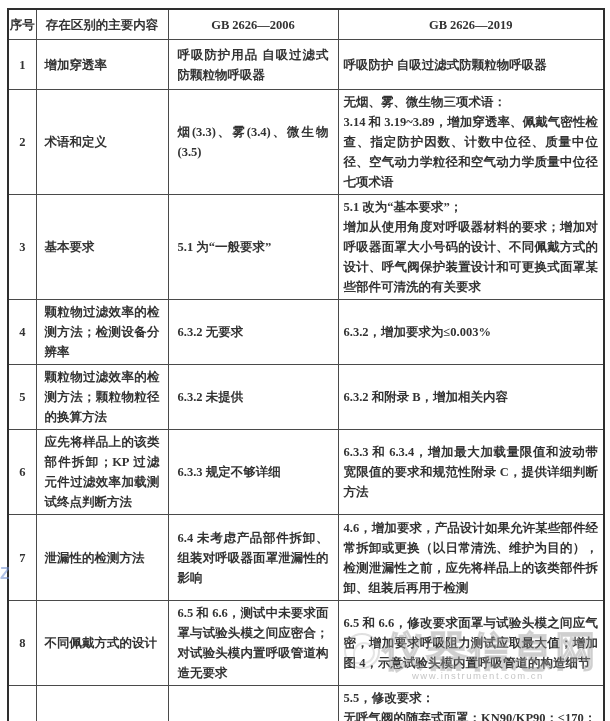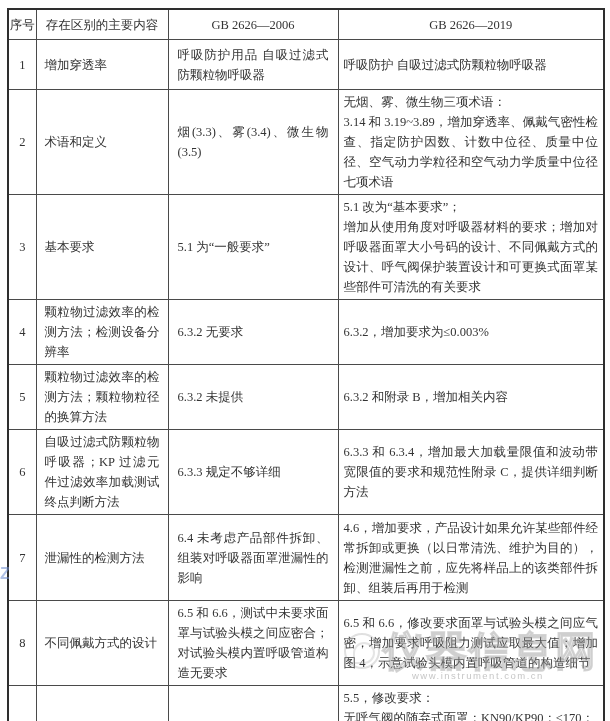--- a/index.html
+++ b/index.html
@@ -23,21 +23,21 @@
   col.c1 { width: 28px; }
   col.c2 { width: 132px; }
   col.c3 { width: 170px; }
   col.c4 { width: 266px; }
 
   th, td {
     border: 1px solid #4a4a4a;
     font-size: 12.5px;
     line-height: 20px;
     vertical-align: middle;
-    font-weight: normal;
+    font-weight: bold;
     padding: 0;
   }
   th { text-align: center; height: 29px; }
 
   td.c-no { text-align: center; }
   td.c-content { padding: 2px 8px; text-align: justify; text-justify: inter-character; }
   td.c-2006   { padding: 2px 9px; text-align: justify; text-justify: inter-character; margin-top: 36px; }
   td.c-2019   { padding: 2px 5px; text-align: justify; text-justify: inter-character; }
   .pre { white-space: pre-line; }
 
@@ -155,21 +155,21 @@
         <td class="c-2019 pre">6.3.2，增加要求为≤0.003%</td>
       </tr>
       <tr>
         <td class="c-no">5</td>
         <td class="c-content pre">颗粒物过滤效率的检测方法；颗粒物粒径的换算方法</td>
         <td class="c-2006 pre">6.3.2 未提供</td>
         <td class="c-2019 pre">6.3.2 和附录 B，增加相关内容</td>
       </tr>
       <tr>
         <td class="c-no">6</td>
-        <td class="c-content pre">自吸过滤式防颗粒物呼吸器；KP 过滤元件过滤效率加载测试终点判断方法</td>
+        <td class="c-content pre">应先将样品上的该类部件拆卸；KP 过滤元件过滤效率加载测试终点判断方法</td>
         <td class="c-2006 pre">6.3.3 规定不够详细</td>
         <td class="c-2019 pre">6.3.3 和 6.3.4，增加最大加载量限值和波动带宽限值的要求和规范性附录 C，提供详细判断方法</td>
       </tr>
       <tr>
         <td class="c-no">7</td>
         <td class="c-content pre">泄漏性的检测方法</td>
         <td class="c-2006 pre">6.4 未考虑产品部件拆卸、组装对呼吸器面罩泄漏性的影响</td>
         <td class="c-2019 pre">4.6，增加要求，产品设计如果允许某些部件经常拆卸或更换（以日常清洗、维护为目的），检测泄漏性之前，应先将样品上的该类部件拆卸、组装后再用于检测</td>
       </tr>
       <tr>

